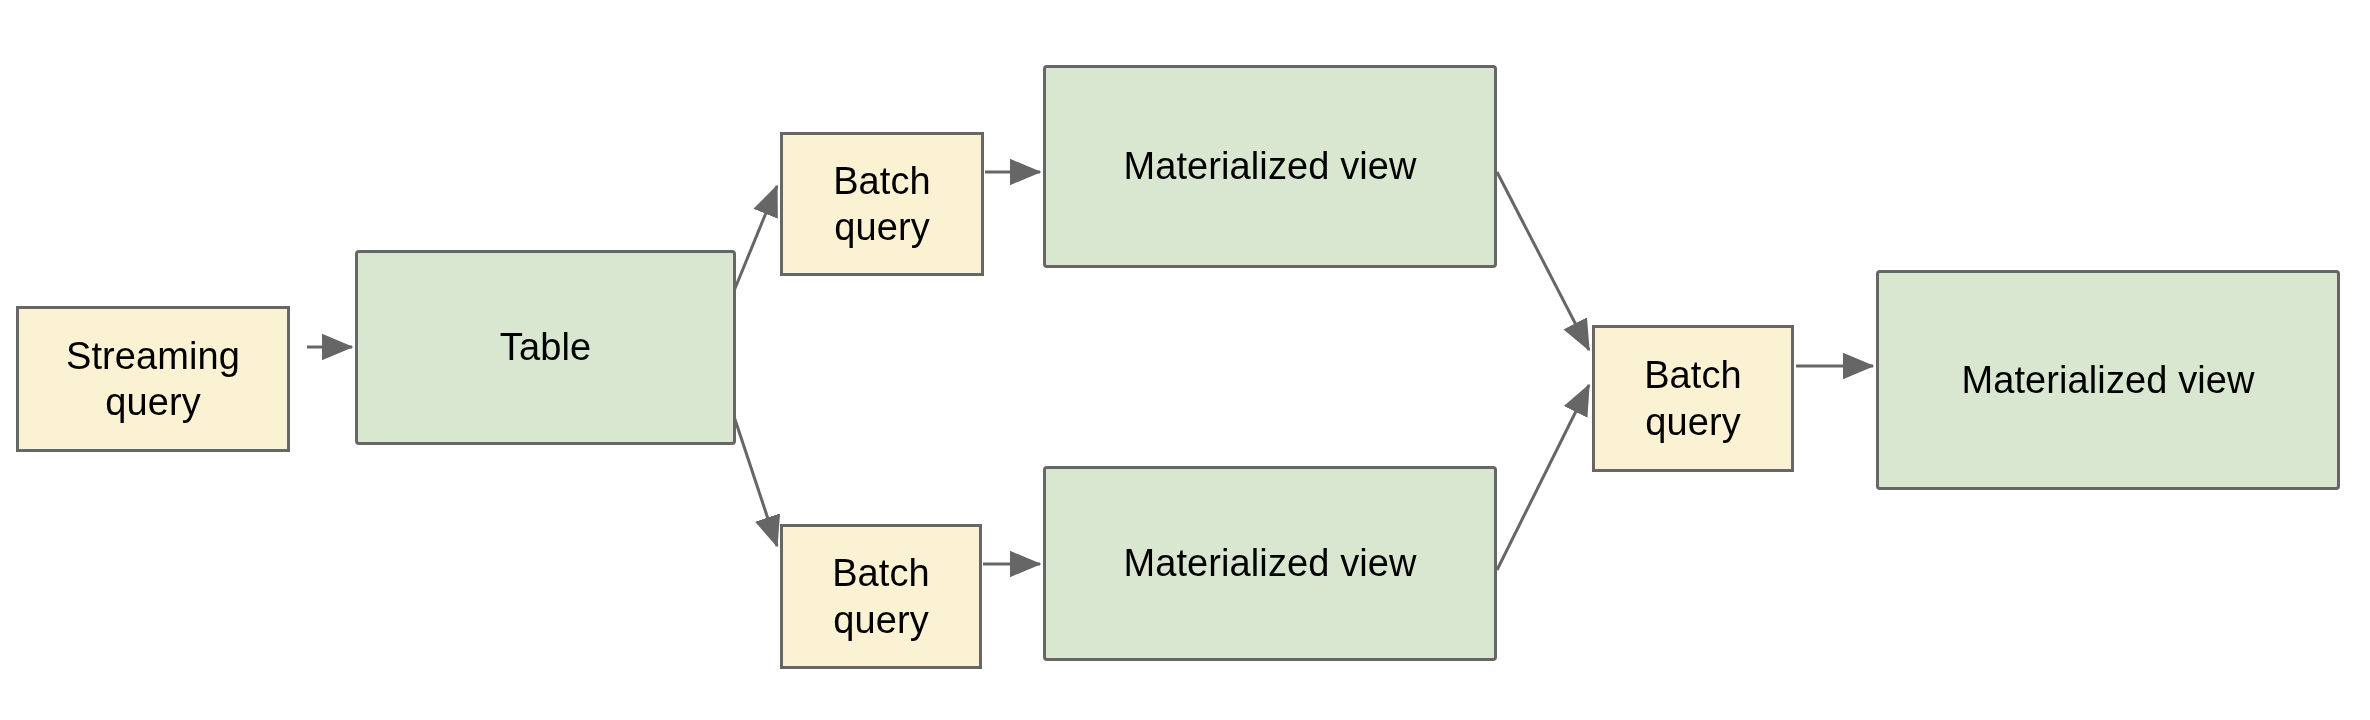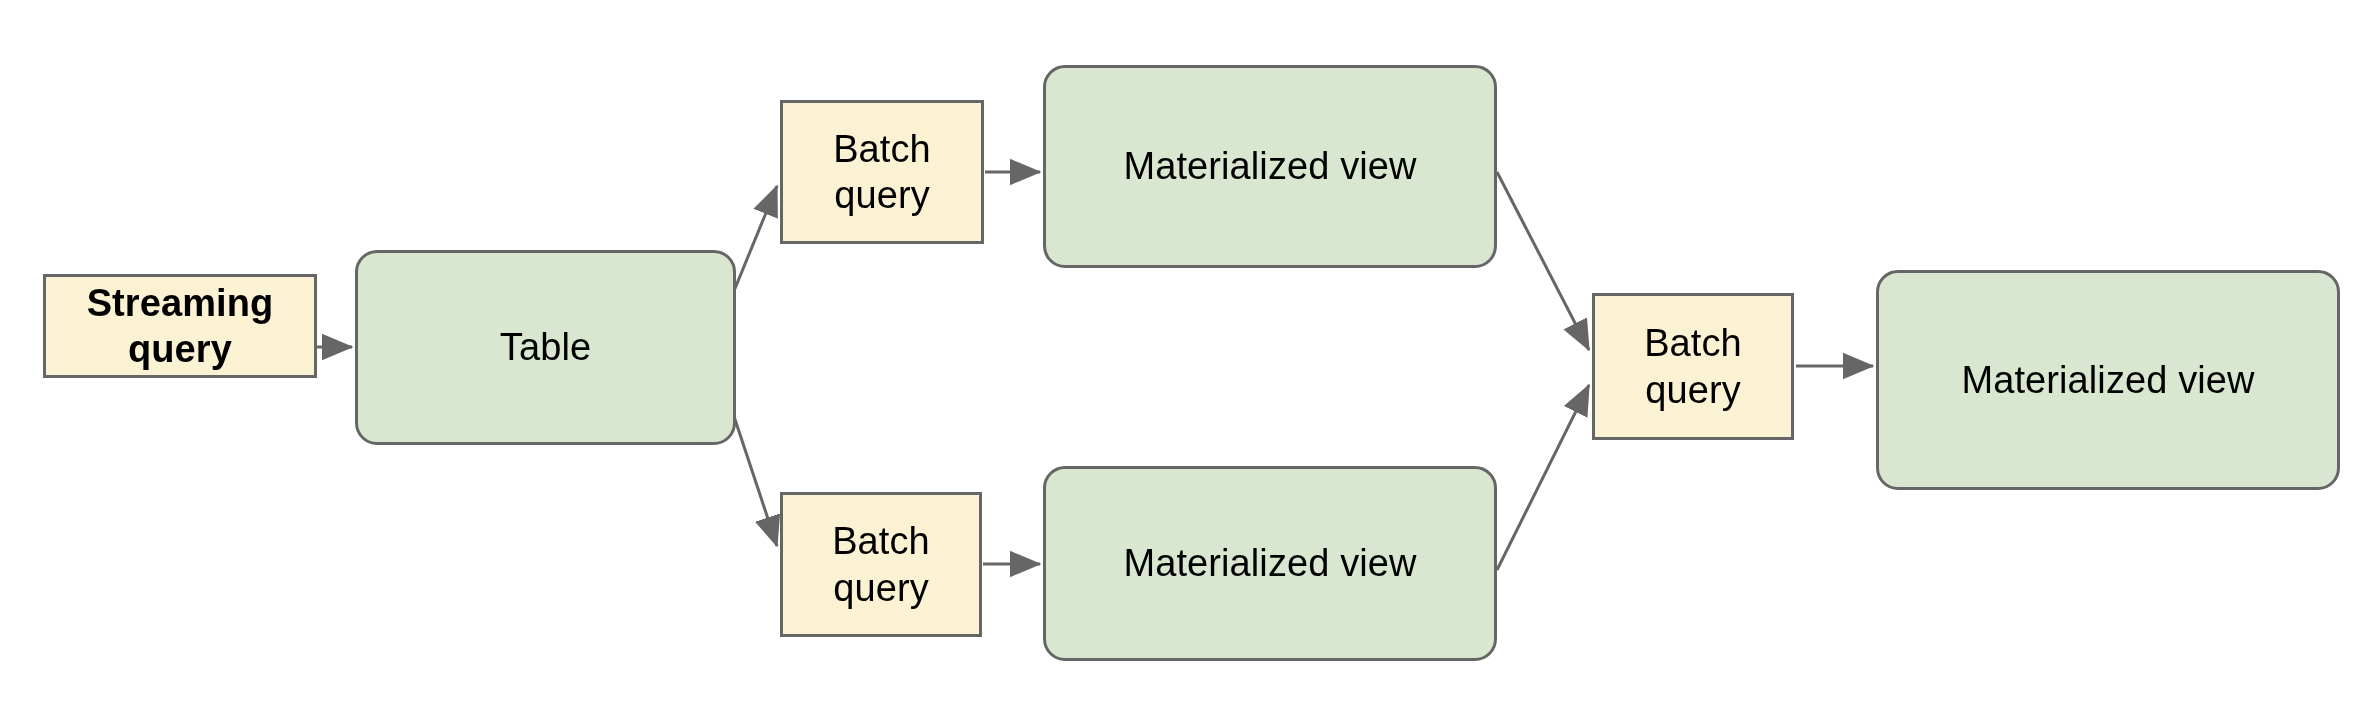--- a/index.html
+++ b/index.html
@@ -41,24 +41,25 @@
     z-index: 2;
   }
   .node .label {
     display: block;
     white-space: pre-line;
     padding: 0 6px;
   }
   .node-query {
     background: #fbf2d4;
     border-radius: 0;
+    margin-top: 32px;
   }
   .node-store {
     background: #d9e7d1;
-    border-radius: 22px;
+    border-radius: 4px;
   }
 </style>
 </head>
 <body>
 
 <div id="canvas">
 
   <svg id="edges" width="2370" height="720" viewBox="0 0 2370 720" xmlns="http://www.w3.org/2000/svg">
     <defs>
       <marker id="arrowhead" markerWidth="11" markerHeight="11" refX="10" refY="5" orient="auto" markerUnits="strokeWidth">
@@ -70,21 +71,21 @@
         <polyline points="711,347 777,186" fill="none" stroke="#666666" stroke-width="3" stroke-linecap="butt" stroke-linejoin="round" marker-end="url(#arrowhead)"></polyline>
         <polyline points="711,347 777,546" fill="none" stroke="#666666" stroke-width="3" stroke-linecap="butt" stroke-linejoin="round" marker-end="url(#arrowhead)"></polyline>
         <polyline points="985,172 1040,172" fill="none" stroke="#666666" stroke-width="3" stroke-linecap="butt" stroke-linejoin="round" marker-end="url(#arrowhead)"></polyline>
         <polyline points="983,564 1040,564" fill="none" stroke="#666666" stroke-width="3" stroke-linecap="butt" stroke-linejoin="round" marker-end="url(#arrowhead)"></polyline>
         <polyline points="1497,172 1589,350" fill="none" stroke="#666666" stroke-width="3" stroke-linecap="butt" stroke-linejoin="round" marker-end="url(#arrowhead)"></polyline>
         <polyline points="1497,570 1589,385" fill="none" stroke="#666666" stroke-width="3" stroke-linecap="butt" stroke-linejoin="round" marker-end="url(#arrowhead)"></polyline>
         <polyline points="1796,366 1873,366" fill="none" stroke="#666666" stroke-width="3" stroke-linecap="butt" stroke-linejoin="round" marker-end="url(#arrowhead)"></polyline>
       </g>
   </svg>
 
-  <div class="node node-query" style="left: 43px; top: 274px; width: 274px; height: 104px; font-weight: bold;">
+  <div class="node node-query" style="left: 16px; top: 274px; width: 274px; height: 146px;">
     <span class="label">Streaming
 query</span>
   </div>
 
   <div class="node node-store" style="left: 355px; top: 250px; width: 381px; height: 195px;">
     <span class="label">Table</span>
   </div>
 
   <div class="node node-query" style="left: 780px; top: 100px; width: 204px; height: 144px;">
     <span class="label">Batch

